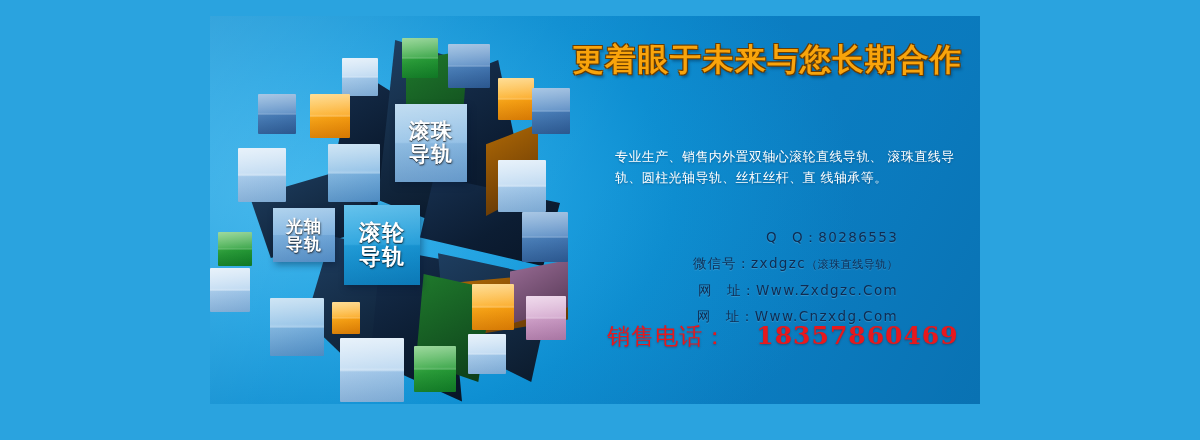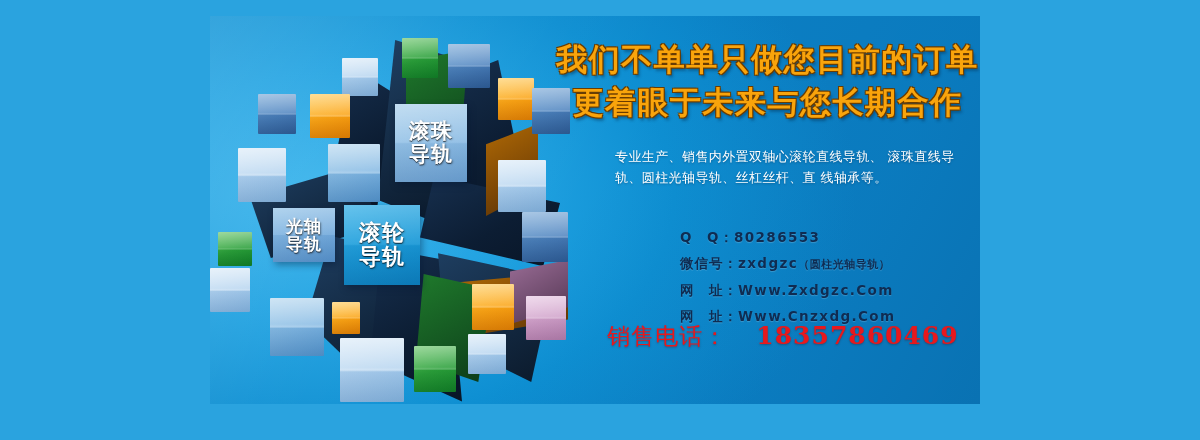--- a/index.html
+++ b/index.html
@@ -229,28 +229,29 @@
     text-align: left;
     color: #ffffff;
     font-size: 13px;
     line-height: 1.65;
     letter-spacing: 0.4px;
     text-shadow: 0 1px 2px rgba(0,35,70,0.40);
   }
 
   .contacts {
     position: absolute;
-    left: 125px; top: 208px;
+    left: 138px; top: 208px;
     color: #0f2c52;
     font-size: 13.5px;
-    font-weight: bold;
+    font-weight: normal;
     line-height: 1.95;
     letter-spacing: 1px;
     white-space: nowrap;
     text-shadow: 0 1px 1px rgba(255,255,255,0.18);
+    text-align: right;
   }
   .contacts .row { display: block; }
   .contacts .key { display: inline-block; }
   .contacts .val { letter-spacing: 1.4px; }
   .contacts .note {
     font-size: 11px;
     letter-spacing: 0.5px;
   }
 
   .phone {
@@ -332,36 +333,35 @@
       </div>
       <div class="label-box lb-gunlun">
         <span>滚轮</span>
         <span>导轨</span>
       </div>
     </div>
 
     <div class="copy">
 
       <div class="headline">
-        <span class="line">我们不单单只做您目前的订单</span>
         <span class="line">更着眼于未来与您长期合作</span>
       </div>
 
       <div class="blurb">
         <span>专业生产、销售内外置双轴心滚轮直线导轨、</span>
         <span>滚珠直线导轨、圆柱光轴导轨、丝杠丝杆、直</span>
         <span>线轴承等。</span>
       </div>
 
       <div class="contacts">
         <div class="row">
           <span class="key">Q　Q：</span><span class="val">80286553</span>
         </div>
         <div class="row">
-          <span class="key">微信号：</span><span class="val">zxdgzc</span><span class="note">（圆柱光轴导轨）</span>
+          <span class="key">微信号：</span><span class="val">zxdgzc</span><span class="note">（滚珠直线导轨）</span>
         </div>
         <div class="row">
           <span class="key">网　址：</span><span class="val">Www.Zxdgzc.Com</span>
         </div>
         <div class="row">
           <span class="key">网　址：</span><span class="val">Www.Cnzxdg.Com</span>
         </div>
       </div>
 
       <div class="phone">

